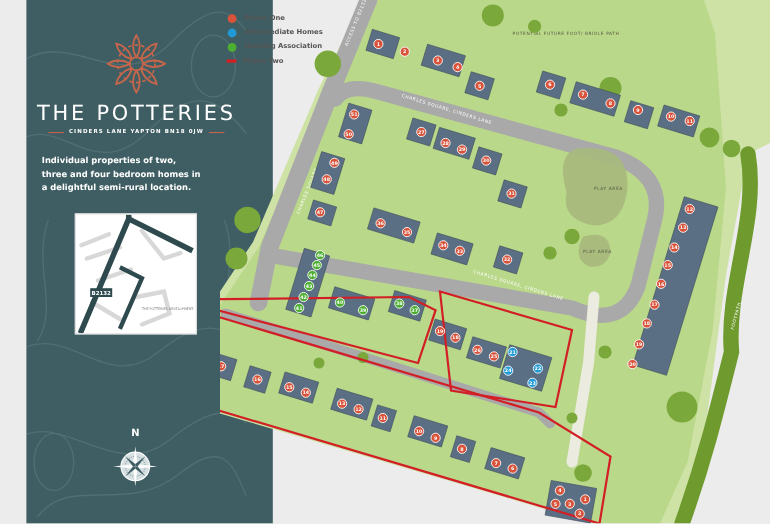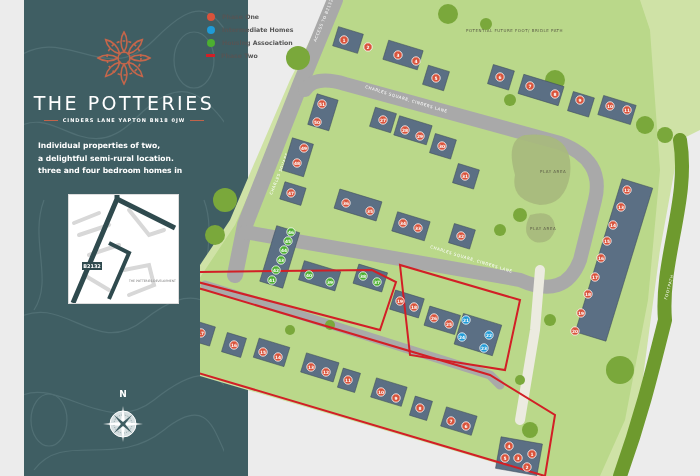--- a/index.html
+++ b/index.html
@@ -61,22 +61,22 @@
   </svg>
 
   <div class="title">THE POTTERIES</div>
   <div class="subtitle-row">
     <span class="rule"></span>
     <span class="subtitle">CINDERS LANE   YAPTON   BN18 0JW</span>
     <span class="rule"></span>
   </div>
   <div class="desc">
     <div>Individual properties of two,</div>
+    <div>three and four bedroom homes in</div>
     <div>a delightful semi-rural location.</div>
-    <div>three and four bedroom homes in</div>
   </div>
 
   <div class="locmap">
     <svg width="109" height="108" viewBox="0 0 109 108">
       <g stroke="#d8d8d8" stroke-width="4" fill="none" stroke-linecap="round">
         <path d="M5 28 L30 18"></path>
           <path d="M10 40 L40 30"></path>
           <path d="M20 60 L50 50"></path>
         <path d="M60 15 L80 40 L95 35"></path>
           <path d="M55 75 L80 70 L85 90 L60 100"></path>

